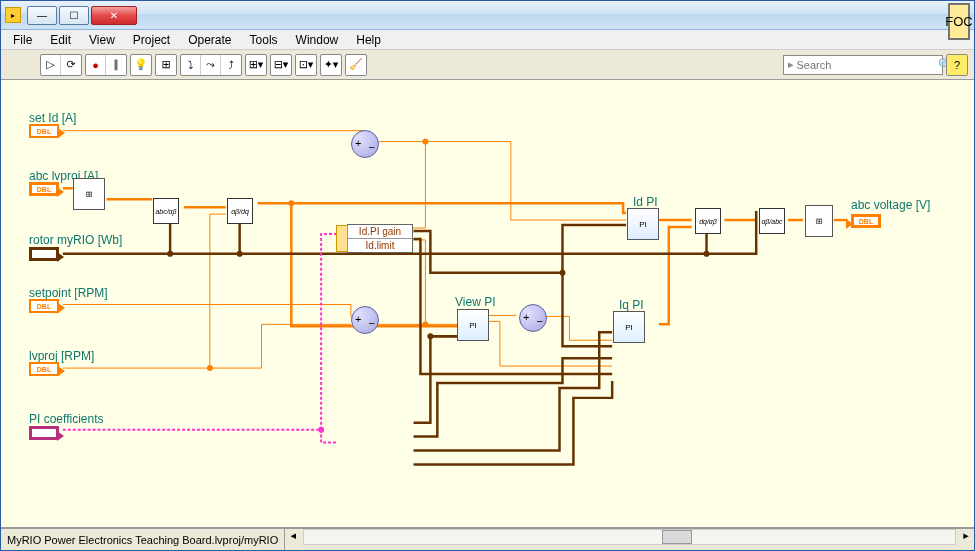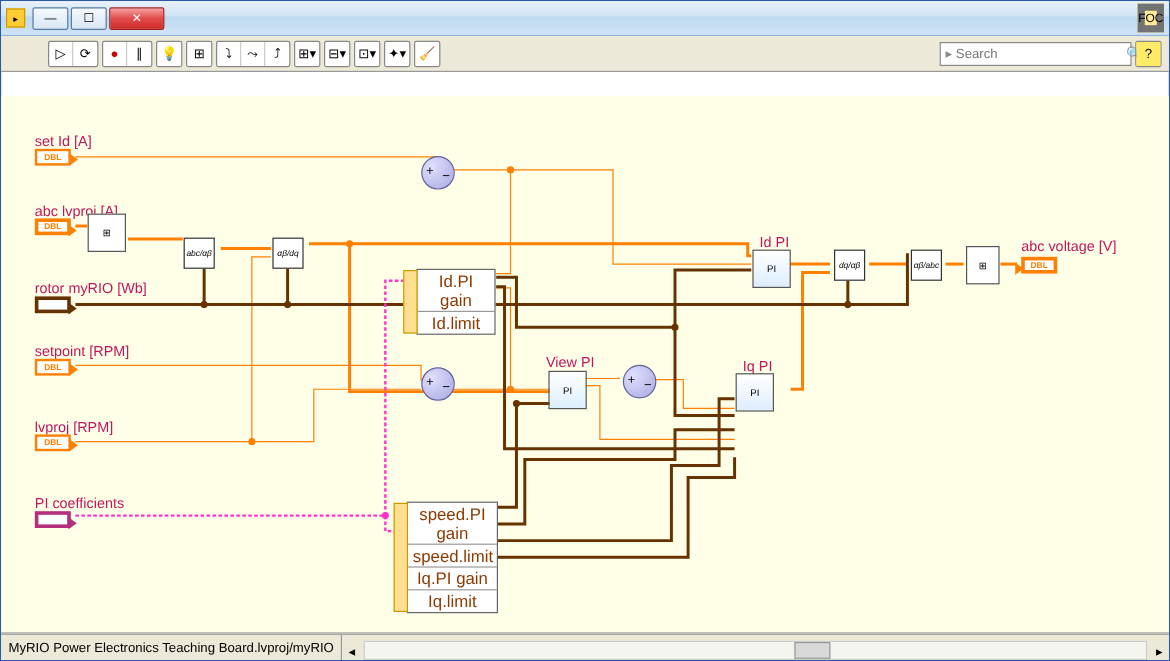--- a/index.html
+++ b/index.html
@@ -14,46 +14,46 @@
 .menubar { height: 20px; background: #f0f0f0; border-bottom: 1px solid #ccc; display:flex; align-items:center; padding: 0 4px; gap:2px; }
 .menubar span { padding: 2px 8px; cursor:pointer; font-size:12px; }
 .toolbar { height: 30px; background: #ece9d8; border-bottom: 1px solid #999; display:flex; align-items:center; padding: 0 6px; gap: 3px; position:relative; }
 .toolbar .grp { display:flex; border:1px solid #888; background:#fff; border-radius:2px; }
 .toolbar .tbtn { width:20px; height:20px; border-right:1px solid #ccc; display:flex;align-items:center;justify-content:center; cursor:pointer; font-size:11px; }
 .toolbar .tbtn:last-child { border-right:none; }
 .toolbar .font-sel { border:1px solid #888; background:#fff; height:20px; padding:0 4px; display:flex;align-items:center; gap:4px; font-size:11px; }
 .toolbar .search { margin-left:auto; border:1px solid #888; background:#fff; height:20px; width:160px; padding:0 4px; display:flex;align-items:center; }
 .toolbar .search input { border:none; outline:none; flex:1; font-size:11px; color:#888; }
 .right-icons { position:absolute; right:4px; top:2px; display:flex; flex-direction:column; gap:2px; }
-.right-icons .ri { width:22px; height:24px; border:6px solid #737373; background:#ffeb99; font-size:10px; display:flex;align-items:center;justify-content:center; }
+.right-icons .ri { width:22px; height:37px; border:2px solid #737373; background:#ffeb99; font-size:13px; display:flex;align-items:center;justify-content:center; }
 .canvas { position:absolute; top:79px; left:0; right:0; bottom:22px; background:#ffffe8; overflow:hidden; border-bottom:1px solid #999; }
-.statusbar { position:absolute; bottom:0; left:0; right:0; height:22px; background:#ece9d8; border-top:1px solid #999; display:flex; align-items:flex-end; }
+.statusbar { position:absolute; bottom:0; left:0; right:0; height:22px; background:#ece9d8; border-top:1px solid #999; display:flex; align-items:flex-start; }
 .statusbar .path { padding:0 6px; font-size:11px; border-right:1px solid #999; height:100%; display:flex;align-items:center; }
 .statusbar .arr { width:16px; text-align:center; cursor:pointer; }
 .statusbar .sbar { flex:1; height:16px; background:#f5f5f0; border:1px solid #ccc; margin:0 2px; position:relative; }
 .statusbar .sbar .thumb { position:absolute; left:55%; top:0; width:30px; height:100%; background:#d9d9d9; border:1px solid #999; }
 
-.node-label { position:absolute; font-size:12px; color:#be185d; }
+.node-label { position:absolute; font-size:12px; color:#0f766e; }
 .terminal { position:absolute; width:30px; height:14px; border:2px solid; font-size:7px; font-weight:bold; display:flex;align-items:center;justify-content:center; }
 .terminal.dbl { border-color:#ff8000; color:#ff8000; background:#fff; }
 .terminal.cluster { border-color:#b52f7c; background:#fff; color:#b52f7c; }
 .terminal.brown { border-color:#663300; background:#fff; }
 .terminal .arrow-out { position:absolute; right:-8px; top:2px; width:0;height:0; border-top:5px solid transparent; border-bottom:5px solid transparent; border-left:7px solid; }
 .terminal .arrow-in { position:absolute; left:-8px; top:2px; width:0;height:0; border-top:5px solid transparent; border-bottom:5px solid transparent; border-left:7px solid; }
 .terminal.dbl .arrow-out, .terminal.dbl .arrow-in { border-left-color:#ff8000; }
 .terminal.brown .arrow-out { border-left-color:#663300; }
 .terminal.cluster .arrow-out { border-left-color:#b52f7c; }
 
 .vi-node { position:absolute; width:32px; height:32px; background:#fff; border:1px solid #555; display:flex;align-items:center;justify-content:center; font-size:8px; }
 .vi-small { position:absolute; width:26px; height:26px; background:#fff; border:1px solid #333; font-size:7px; display:flex;align-items:center;justify-content:center; }
 .sum-node { position:absolute; width:28px; height:28px; border-radius:50%; background:radial-gradient(circle at 30% 30%, #e0e0ff, #a8a8e0); border:1px solid #6060a0; }
 .sum-node::before { content:'+'; position:absolute; left:3px; top:6px; font-size:11px; }
 .sum-node::after { content:'−'; position:absolute; right:3px; bottom:4px; font-size:11px; }
 .unbundle { position:absolute; background:#fff; border:1px solid #666; }
-.unbundle .row { border-bottom:1px solid #999; padding:1px 4px; font-size:14px; color:#8b3a00; text-align:center; }
+.unbundle .row { border-bottom:1px solid #999; padding:1px 4px; font-size:10px; color:#8b3a00; text-align:center; }
 .unbundle .row:last-child { border-bottom:none; }
 .unbundle .handle { position:absolute; left:-12px; top:0; bottom:0; width:12px; background:#ffe090; border:1px solid #cc9900; }
 
 svg.wires { position:absolute; top:0; left:0; width:100%; height:100%; pointer-events:none; }
 .wire-orange { stroke:#ff8000; stroke-width:1; fill:none; }
 .wire-orange-thick { stroke:#ff8000; stroke-width:2.5; fill:none; }
 .wire-brown { stroke:#663300; stroke-width:2.5; fill:none; }
 .wire-pink { stroke:#ff33cc; stroke-width:2; fill:none; stroke-dasharray:3,2; }
 .dot-orange { fill:#ff8000; }
 .dot-brown { fill:#663300; }
@@ -66,20 +66,30 @@
 
   <div class="titlebar">
     <div class="icon">▸</div>
     <div class="winbtns">
       <div class="winbtn">—</div>
       <div class="winbtn">☐</div>
       <div class="winbtn close">✕</div>
     </div>
   </div>
 
+  <div class="menubar">
+    <span>File</span>
+    <span>Edit</span>
+    <span>View</span>
+    <span>Project</span>
+    <span>Operate</span>
+    <span>Tools</span>
+    <span>Window</span>
+    <span>Help</span>
+  </div>
 
   <div class="toolbar">
     <div style="width:30px"></div>
     <div class="grp">
       <div class="tbtn">▷</div>
       <div class="tbtn">⟳</div>
     </div>
     <div class="grp">
       <div class="tbtn" style="color:#c00">●</div>
       <div class="tbtn">∥</div>
@@ -223,27 +233,20 @@
     <div class="sum-node" style="top:50px; left:350px"></div>
     <div class="sum-node" style="top:226px; left:350px"></div>
     <div class="sum-node" style="top:224px; left:518px"></div>
 
     <div class="unbundle" style="top:144px; left:346px; width:66px">
       <div class="handle"></div>
       <div class="row">Id.PI gain</div>
       <div class="row">Id.limit</div>
     </div>
 
-    <div class="unbundle" style="top:338px; left:338px; width:76px">
-      <div class="handle"></div>
-      <div class="row">speed.PI gain</div>
-      <div class="row">speed.limit</div>
-      <div class="row">Iq.PI gain</div>
-      <div class="row">Iq.limit</div>
-    </div>
 
     <div class="node-label" style="top:215px; left:454px">View PI</div>
     <div class="vi-node" style="top:229px; left:456px; background:linear-gradient(#fff,#def)">PI</div>
 
     <div class="node-label" style="top:115px; left:632px">Id PI</div>
     <div class="vi-node" style="top:128px; left:626px; background:linear-gradient(#fff,#def)">PI</div>
 
     <div class="node-label" style="top:218px; left:618px">Iq PI</div>
     <div class="vi-node" style="top:231px; left:612px; background:linear-gradient(#fff,#def)">PI</div>
 

